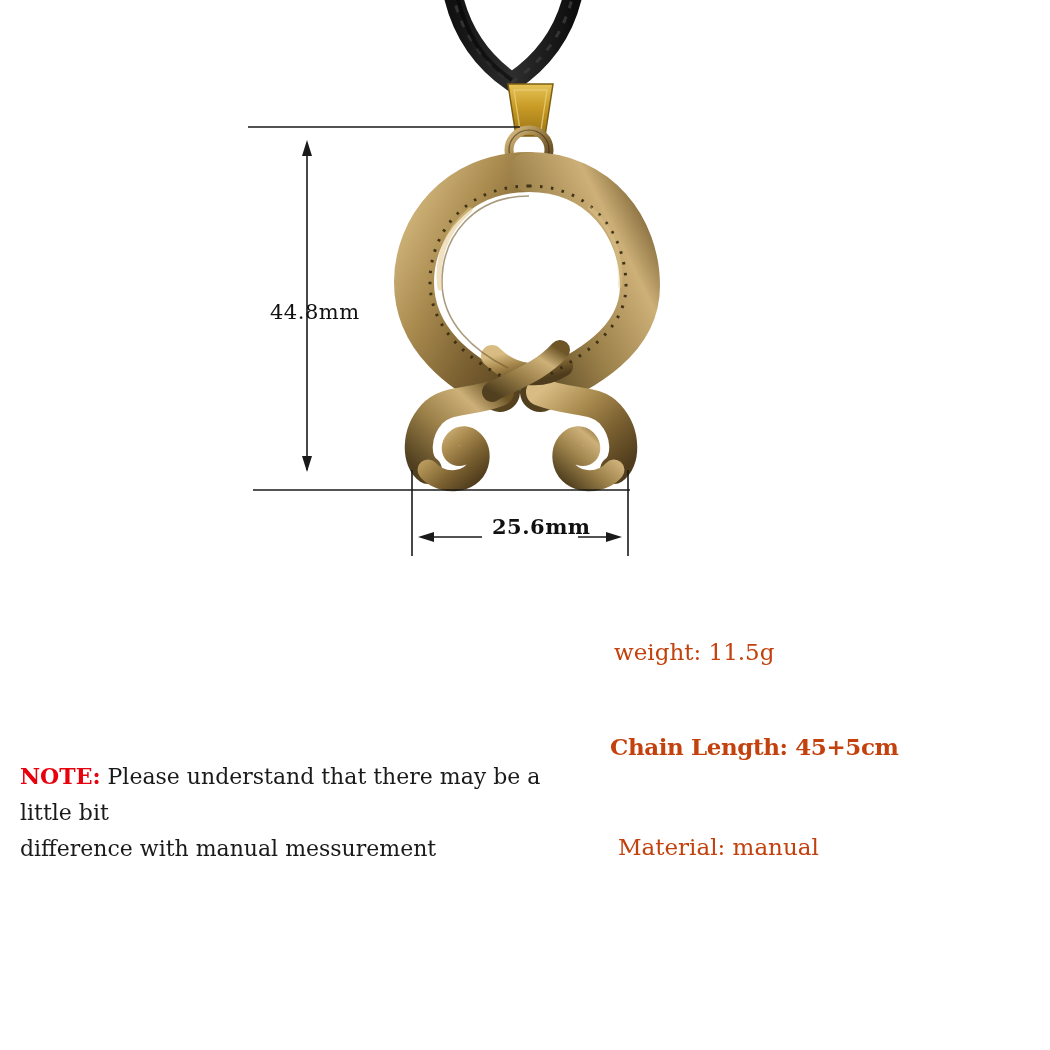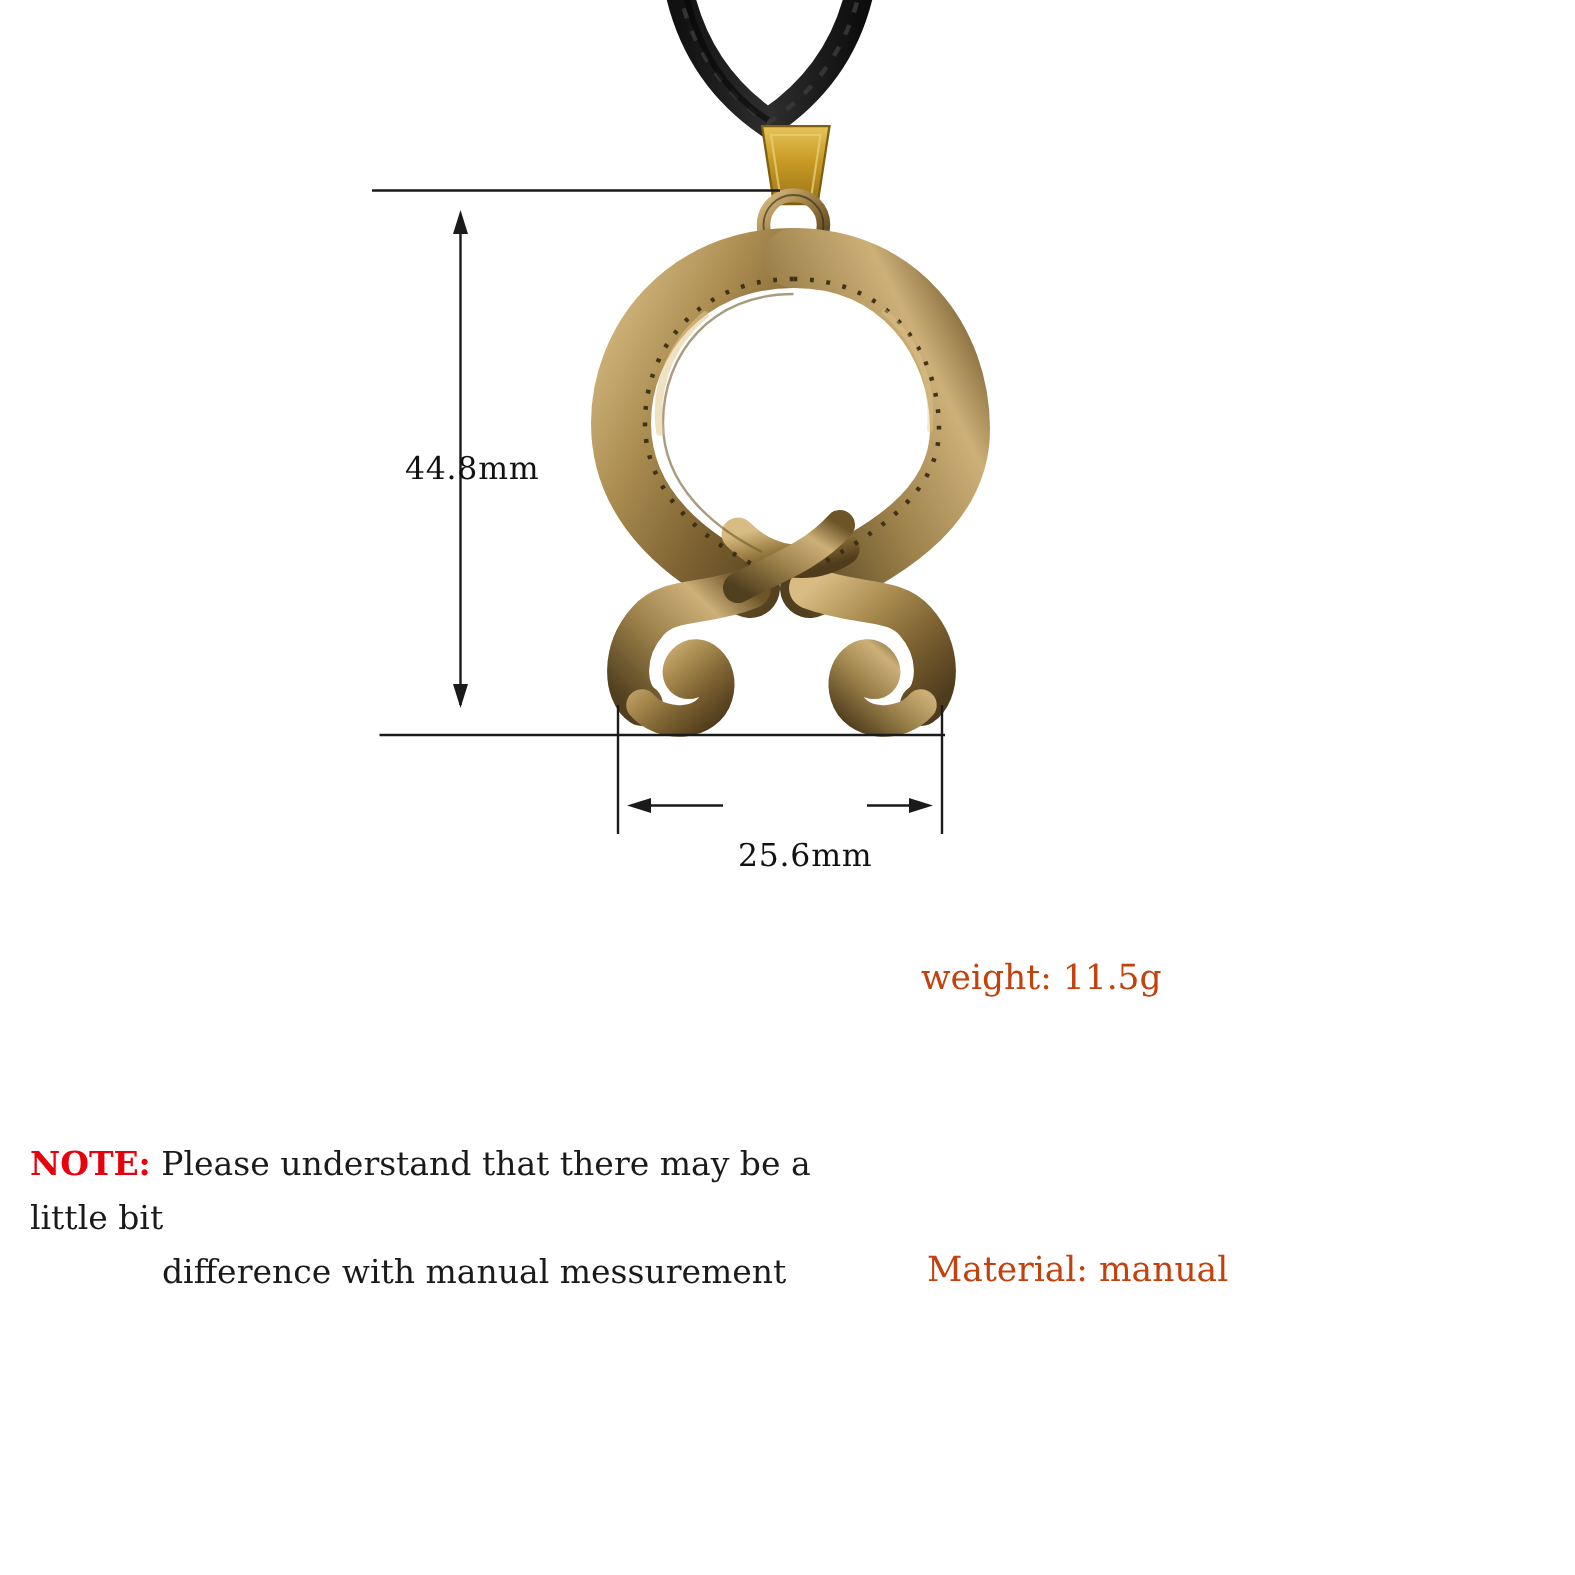--- a/index.html
+++ b/index.html
@@ -33,21 +33,22 @@
     color: #111111;
     letter-spacing: 0.5px;
     white-space: nowrap;
   }
   #height-label {
     left: 270px;
     top: 300px;
   }
   #width-label {
     left: 492px;
-    top: 558px;
+    top: 514px;
+    font-weight: bold;
   }
   .spec {
     position: absolute;
     font-family: "DejaVu Serif", serif;
     color: #c2410c;
     white-space: nowrap;
   }
   #spec-weight {
     left: 614px;
     top: 639px;
@@ -73,21 +74,20 @@
     font-size: 22px;
     line-height: 36px;
     color: #1a1a1a;
   }
   #note-label {
     color: #e8000d;
     font-weight: bold;
   }
   #note-line2 {
     display: block;
-    margin-left: 88px;
   }
 </style>
 </head>
 <body>
 
 <div class="stage">
 
   <svg class="product" viewBox="0 0 1050 1050" aria-hidden="true">
     <defs>
       <linearGradient id="gradMetal" x1="0" y1="0" x2="1" y2="1">
@@ -174,20 +174,21 @@
       <line x1="578" y1="537" x2="618" y2="537"></line>
       <polygon points="418,537 434,532 434,542" fill="#1a1a1a" stroke="none"></polygon>
       <polygon points="622,537 606,532 606,542" fill="#1a1a1a" stroke="none"></polygon>
     </g>
   </svg>
 
   <div class="dim-label" id="height-label">44.8mm</div>
   <div class="dim-label" id="width-label">25.6mm</div>
 
   <div class="spec" id="spec-weight">weight: 11.5g</div>
+  <div class="spec" id="spec-chain">Chain Length: 45+5cm</div>
   <div class="spec" id="spec-material">Material: manual</div>
 
   <div id="note-block">
     <span id="note-label">NOTE:</span>
     <span>Please understand that there may be a little bit</span>
     <span id="note-line2">difference with manual messurement</span>
   </div>
 
 </div>
 

